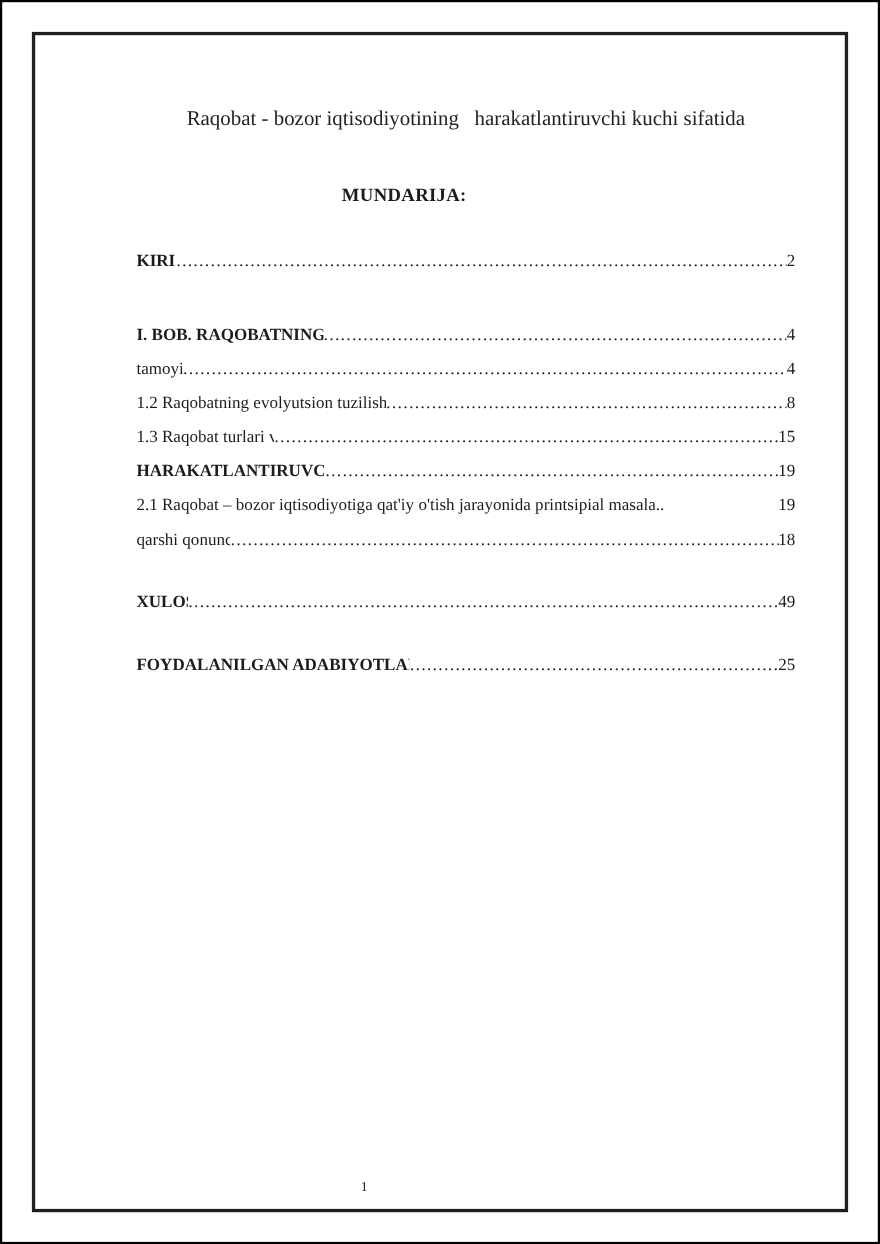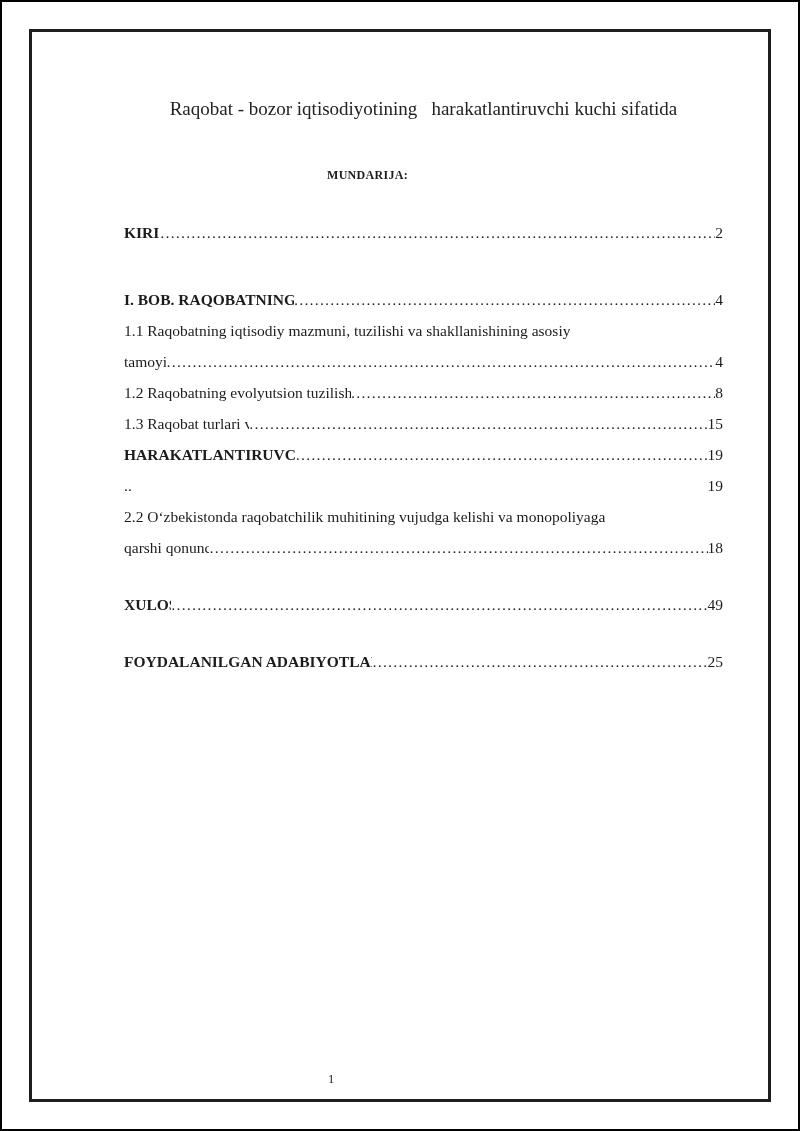--- a/index.html
+++ b/index.html
@@ -30,21 +30,21 @@
     margin: 0 0 46px 0;
     font-size: 19px;
     line-height: 26px;
     text-align: center;
     white-space: pre-wrap;
     font-weight: normal;
     color: #222;
   }
   .toc-heading {
     margin: 0 112px 34px 0;
-    font-size: 12px;
+    font-size: 17px;
     font-weight: bold;
     text-align: center;
     letter-spacing: 0.3px;
   }
   .toc-line {
     display: flex;
     align-items: baseline;
     margin: 0;
     font-size: 15.5px;
     line-height: 31px;
@@ -80,25 +80,20 @@
         <span class="dots">……………………………………………………………………………………………………………………………………………………</span>
         <span class="page-num">2</span>
     </p>
 
     <p class="toc-line gap-lg">
       <span class="label b">I. BOB. RAQOBATNING STRATEGIK ASOSLARI</span>
         <span class="dots">……………………………………………………………………………………………………………………………………………………</span>
         <span class="page-num">4</span>
     </p>
 
-    <p class="toc-line">
-      <span class="label">1.1 Raqobatning iqtisodiy mazmuni, tuzilishi va shakllanishining asosiy</span>
-        <span class="dots"></span>
-        <span class="page-num"></span>
-    </p>
 
     <p class="toc-line">
       <span class="label">tamoyillari</span>
         <span class="dots">…………………………………………………………………………………………………………………………………………………..……</span>
         <span class="page-num">4</span>
     </p>
 
     <p class="toc-line">
       <span class="label">1.2 Raqobatning evolyutsion tuzilishi, bosqichlari va vazifalari</span>
         <span class="dots">…………………………………………………………………………………………………………..</span>
@@ -112,29 +107,25 @@
     </p>
 
 
     <p class="toc-line">
       <span class="label b">HARAKATLANTIRUVCHI KUCHI</span>
         <span class="dots">…………………………………………………………………………………………………….</span>
         <span class="page-num">19</span>
     </p>
 
     <p class="toc-line">
+      <span class="label">2.1 Raqobat – bozor iqtisodiyotiga qat'iy o'tish jarayonida printsipial masala</span>
         <span class="dots">..</span>
         <span class="page-num">19</span>
     </p>
 
-    <p class="toc-line">
-      <span class="label">2.2 O‘zbekistonda raqobatchilik muhitining vujudga kelishi va monopoliyaga</span>
-        <span class="dots"></span>
-        <span class="page-num"></span>
-    </p>
 
     <p class="toc-line">
       <span class="label">qarshi qonunchilik</span>
         <span class="dots">…………………………………………………………………………………………………………………...</span>
         <span class="page-num">18</span>
     </p>
 
     <p class="toc-line gap-md">
       <span class="label b">XULOSA</span>
         <span class="dots">………………………………………………………………………………………………………………………………</span>

